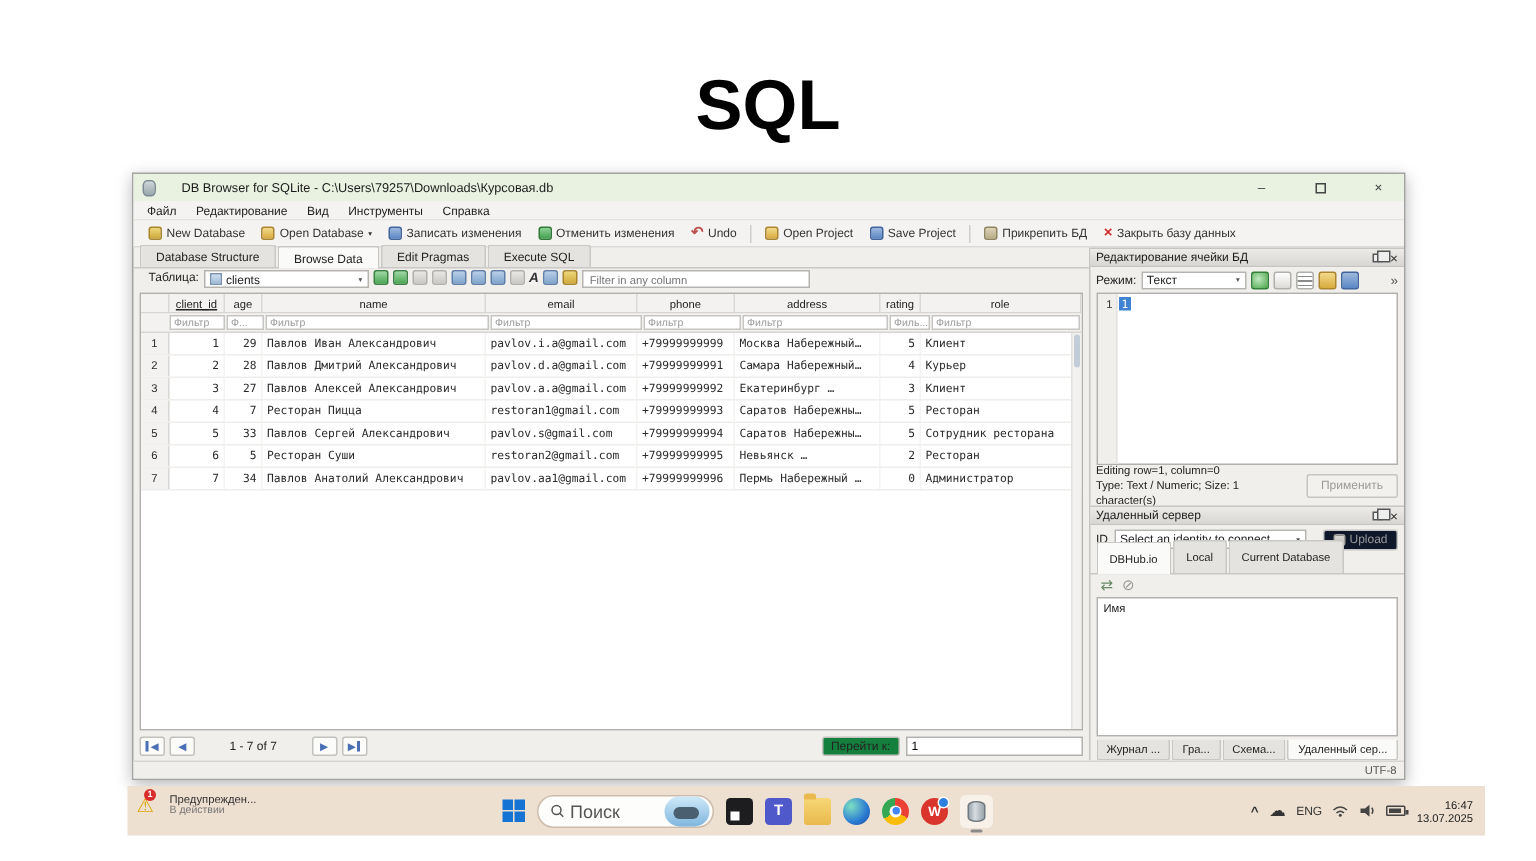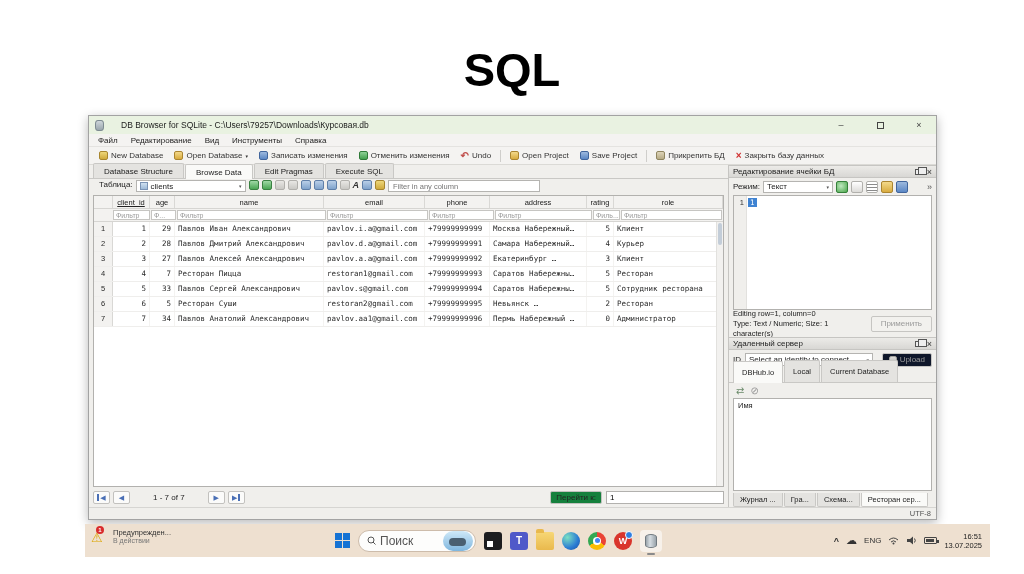--- a/index.html
+++ b/index.html
@@ -428,21 +428,21 @@
           <span>⇄</span>
           <span style="color:#999">⊘</span>
         </div>
         <div class="rlist">
           <div class="lh">Имя</div>
         </div>
         <div class="btabs">
             <span class="btab">Журнал ...</span>
             <span class="btab">Гра...</span>
             <span class="btab">Схема...</span>
-            <span class="btab active">Ресторан сер...</span>
+            <span class="btab active">Удаленный сер...</span>
           </div>
       </div>
     </div>
 
     <div class="statusbar">
       <span>UTF-8</span>
     </div>
   </div>
 
   <div class="taskbar">
@@ -489,18 +489,18 @@
           <path d="M1 4 Q5.5 0 10 4" stroke="#444" fill="none"></path>
           <path d="M3 6 Q5.5 3.5 8 6" stroke="#444" fill="none"></path>
           <circle cx="5.5" cy="7.5" r="1" fill="#444"></circle>
         </svg>
       <svg width="11" height="9">
           <polygon points="1,3 4,3 7,0.5 7,8.5 4,6 1,6" fill="#444"></polygon>
           <path d="M8.5 2.5 Q10 4.5 8.5 6.5" stroke="#444" fill="none"></path>
         </svg>
       <span class="batt"></span>
       <span class="clock">
-        <div>16:51</div>
+        <div>16:47</div>
         <div>13.07.2025</div>
       </span>
     </div>
   </div>
 </div>
 
 </body></html>

